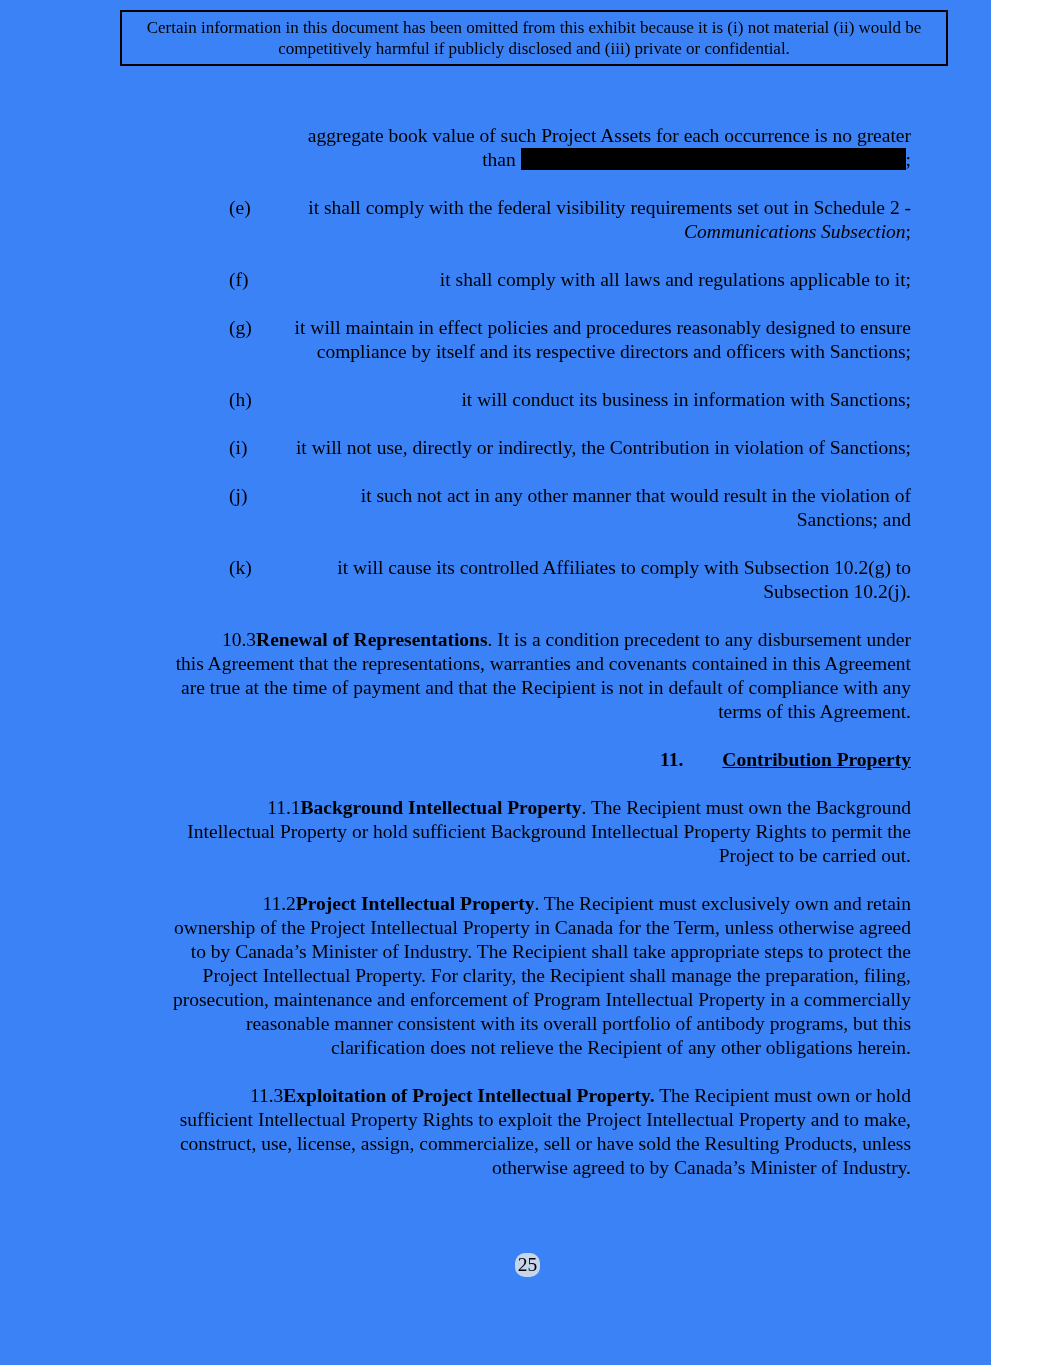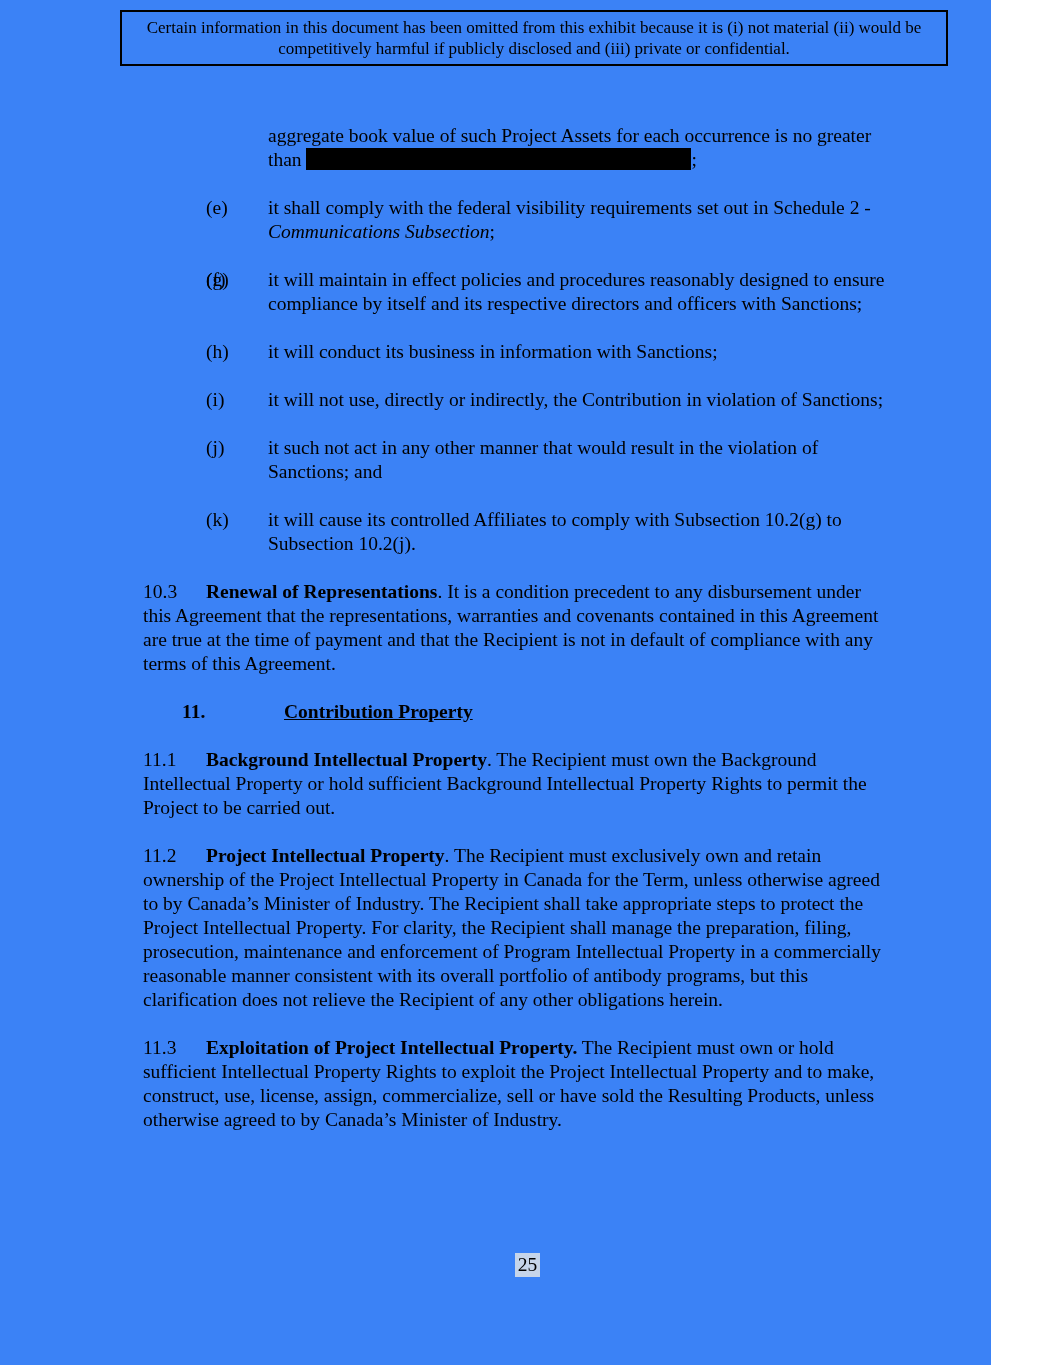--- a/index.html
+++ b/index.html
@@ -7,21 +7,21 @@
   .page {
     position:relative; width:991px; height:1365px; background:#3b82f6;
     font-size:19.5px; line-height:24px; overflow:hidden;font-family:Liberation Serif, serif;
   }
   .notice-box {
     position:absolute; left:120px; top:10px; width:800px;
     border:2px solid #000; padding:5px 12px; text-align:center;
     font-size:17px; line-height:21px;
   }
   .content {
-    position:absolute; left:143px; top:124px; width:745px; text-align:left;
+    position:absolute; left:166px; top:124px; width:745px; text-align:right;
   }
   .para { margin:0 0 24px 0; }
   .indented { margin-left:125px; }
   .list-item { position:relative; margin:0 0 24px 0; padding-left:125px; }
   .li-label { position:absolute; left:63px; top:0; }
   .sec-num { display:inline-block; width:63px; }
   .bold { font-weight:bold;margin-left:39px; }
   .underline { text-decoration:underline; }
   .redacted-bar { display:inline-block; height:22px; vertical-align:-4px; }
   .footer { position:absolute; left:0; top:1253px; width:1055px; text-align:center; }
@@ -40,20 +40,21 @@
 
     <p class="para indented"><span>aggregate book value of such Project Assets for each occurrence is no greater than </span><span class="redacted-bar" style="width: 385px; background: rgb(0, 0, 0);"></span><span>;</span></p>
 
     <div class="list-item">
       <span class="li-label">(e)</span>
       <span class="li-text"><span>it shall comply with the federal visibility requirements set out in Schedule 2 - </span><span style="font-style: italic;">Communications Subsection</span><span>;</span></span>
     </div>
 
     <div class="list-item">
       <span class="li-label">(f)</span>
+      <span class="li-text"><span>it shall comply with all laws and regulations applicable to it;</span></span>
     </div>
 
     <div class="list-item">
       <span class="li-label">(g)</span>
       <span class="li-text"><span>it will maintain in effect policies and procedures reasonably designed to ensure compliance by itself and its respective directors and officers with Sanctions;</span></span>
     </div>
 
     <div class="list-item">
       <span class="li-label">(h)</span>
       <span class="li-text"><span>it will conduct its business in information with Sanctions;</span></span>
@@ -80,16 +81,16 @@
 
     <p class="para"><span class="sec-num">11.1</span><span><span style="font-weight: bold;">Background Intellectual Property</span><span>. The Recipient must own the Background Intellectual Property or hold sufficient Background Intellectual Property Rights to permit the Project to be carried out.</span></span></p>
 
     <p class="para"><span class="sec-num">11.2</span><span><span style="font-weight: bold;">Project Intellectual Property</span><span>. The Recipient must exclusively own and retain ownership of the Project Intellectual Property in Canada for the Term, unless otherwise agreed to by Canada’s Minister of Industry. The Recipient shall take appropriate steps to protect the Project Intellectual Property. For clarity, the Recipient shall manage the preparation, filing, prosecution, maintenance and enforcement of Program Intellectual Property in a commercially reasonable manner consistent with its overall portfolio of antibody programs, but this clarification does not relieve the Recipient of any other obligations herein.</span></span></p>
 
     <p class="para"><span class="sec-num">11.3</span><span><span style="font-weight: bold;">Exploitation of Project Intellectual Property.</span><span> The Recipient must own or hold sufficient Intellectual Property Rights to exploit the Project Intellectual Property and to make, construct, use, license, assign, commercialize, sell or have sold the Resulting Products, unless otherwise agreed to by Canada’s Minister of Industry.</span></span></p>
 
   </div>
 
   <div class="footer">
-    <span class="page-num" style="background: rgb(198, 213, 234);">25</span>
+    <span class="page-num" style="background: rgb(198, 213, 234); border-radius: 10px;">25</span>
   </div>
 
 </div>
 
 </body></html>

